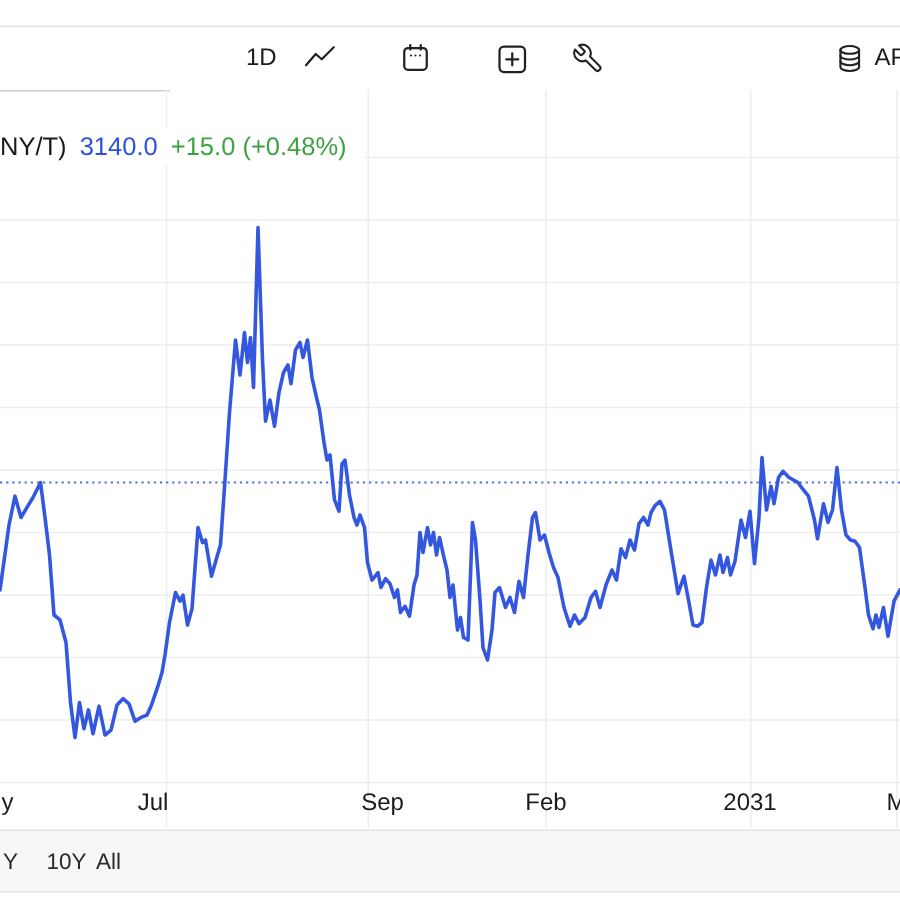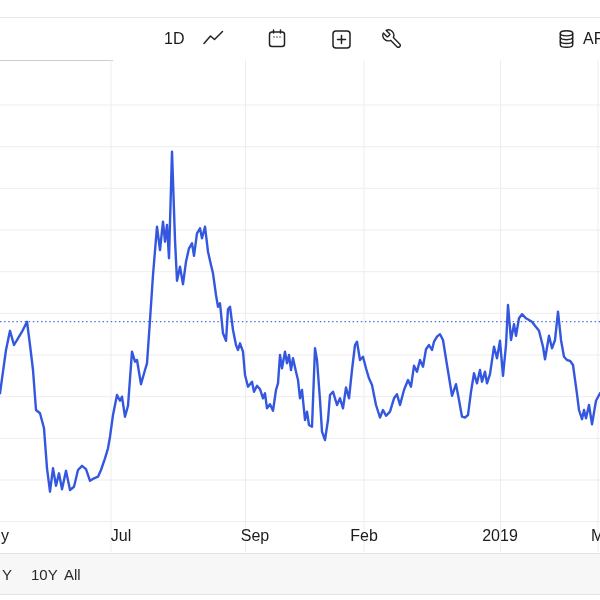--- a/index.html
+++ b/index.html
@@ -123,27 +123,32 @@
       <line x1="0" x2="600" y1="521.7" y2="521.7" stroke="#ededed" stroke-width="1"></line>
       <line x1="111" x2="111" y1="60" y2="552" stroke="#ededed" stroke-width="1"></line>
       <line x1="245.5" x2="245.5" y1="60" y2="552" stroke="#ededed" stroke-width="1"></line>
       <line x1="364" x2="364" y1="60" y2="552" stroke="#ededed" stroke-width="1"></line>
       <line x1="500.5" x2="500.5" y1="60" y2="552" stroke="#ededed" stroke-width="1"></line>
       <line x1="598" x2="598" y1="60" y2="552" stroke="#ededed" stroke-width="1"></line>
       <line x1="0" x2="600" y1="321.663" y2="321.663" stroke="#5272e2" stroke-width="1.3" stroke-dasharray="1.5 2.6"></line>
       <polyline points="0,393.3 3,371.7 6,350.0 10,330.8 14,345.0 18,338.3 22,331.7 27,321.7 30,345.0 33,370.0 36,410.0 40,413.3 44,428.3 47,468.3 50,491.7 53,468.3 56,485.8 59,473.3 62,489.2 66,470.8 70,490.0 74,486.7 78,470.0 82,465.8 86,469.2 90,480.8 94,478.3 98,476.7 101,470.0 105,458.3 108,448.3 110,436.7 113,415.0 117,395.0 120,400.8 122,396.7 125,416.7 128,405.8 132,351.7 135,361.7 137,360.0 141,384.2 145,370.0 147,363.3 150,320.0 153,275.0 157,226.7 160,250.0 163,221.7 165,241.7 167,225.0 169,258.3 172,151.7 175,240.0 177,280.8 180,266.7 183,284.2 186,261.7 189,248.3 192,243.3 194,255.8 197,233.3 200,228.3 202,238.3 205,226.7 208,251.7 211,265.0 213,273.3 216,295.0 218,306.7 220,303.3 223,333.3 226,340.8 228,309.2 230,306.7 233,330.0 236,345.0 238,350.0 240,343.3 243,351.7 245,375.0 248,386.7 252,381.7 254,391.7 257,385.8 260,389.2 263,398.3 265,393.3 267,408.3 270,404.2 273,410.8 276,390.0 278,383.3 280,355.0 282,368.3 285,351.7 287,363.3 289,355.0 291,370.0 293,358.3 296,371.7 298,380.0 300,398.3 302,390.0 305,420.0 307,411.7 309,425.0 312,426.7 315,348.3 317,360.0 320,400.0 322,431.7 325,440.0 328,420.0 330,395.0 333,391.7 337,405.0 340,398.3 343,408.3 346,387.5 349,398.3 352,370.0 355,345.0 357,341.7 360,360.0 363,356.7 366,368.3 369,378.3 372,385.0 376,405.0 380,417.5 383,410.0 386,415.8 390,411.7 394,398.3 397,394.2 400,405.0 404,390.0 408,380.0 411,386.7 414,365.8 417,371.7 420,360.0 423,366.7 426,349.2 429,345.0 432,350.0 434,341.7 437,336.7 440,334.2 443,340.0 447,365.0 450,383.3 452,395.8 456,384.2 459,400.0 462,416.7 465,417.5 468,415.0 471,391.7 474,373.3 477,383.3 480,370.0 482,381.7 485,371.7 487,383.3 490,374.2 494,346.7 497,358.3 500,340.8 503,375.8 506,345.0 508,305.0 511,340.0 514,324.2 516,335.8 519,318.3 522,314.2 526,318.3 529,320.0 532,321.7 535,325.8 539,330.8 543,346.7 545,359.2 549,335.8 552,348.3 555,340.0 558,311.7 561,340.0 564,356.7 567,360.0 570,360.8 573,365.0 577,394.2 579,410.0 582,419.2 584,410.0 586,418.3 589,405.0 592,424.2 596,400.8 600,393.3" fill="none" stroke="#3457df" stroke-width="2.4" stroke-linejoin="round" stroke-linecap="round"></polyline>
     </svg>
 
+  <div class="quote">
+    <span style="color: rgb(27, 27, 27);">NY/T)</span>
+    <span style="color: rgb(43, 82, 217);">3140.0</span>
+    <span style="color: rgb(62, 161, 66);">+15.0 (+0.48%)</span>
+  </div>
 
   <div class="xlabels" id="xlabels">
       <div class="xl edge" style="left: 1px;">y</div>
-      <div class="xl" style="left: 121px;">Jul</div>
+      <div class="xl" style="left: 102px;">Jul</div>
       <div class="xl" style="left: 255px;">Sep</div>
       <div class="xl" style="left: 364px;">Feb</div>
-      <div class="xl" style="left: 500px;">2019</div>
+      <div class="xl" style="left: 500px;">2031</div>
       <div class="xl edge" style="left: 591px;">M</div>
     </div>
 
   <div class="rangebar" id="rangebar">
       <button class="rbtn" style="left: 2px;">Y</button>
       <button class="rbtn" style="left: 31px;">10Y</button>
       <button class="rbtn" style="left: 64px;">All</button>
     </div>
 
 </div>

